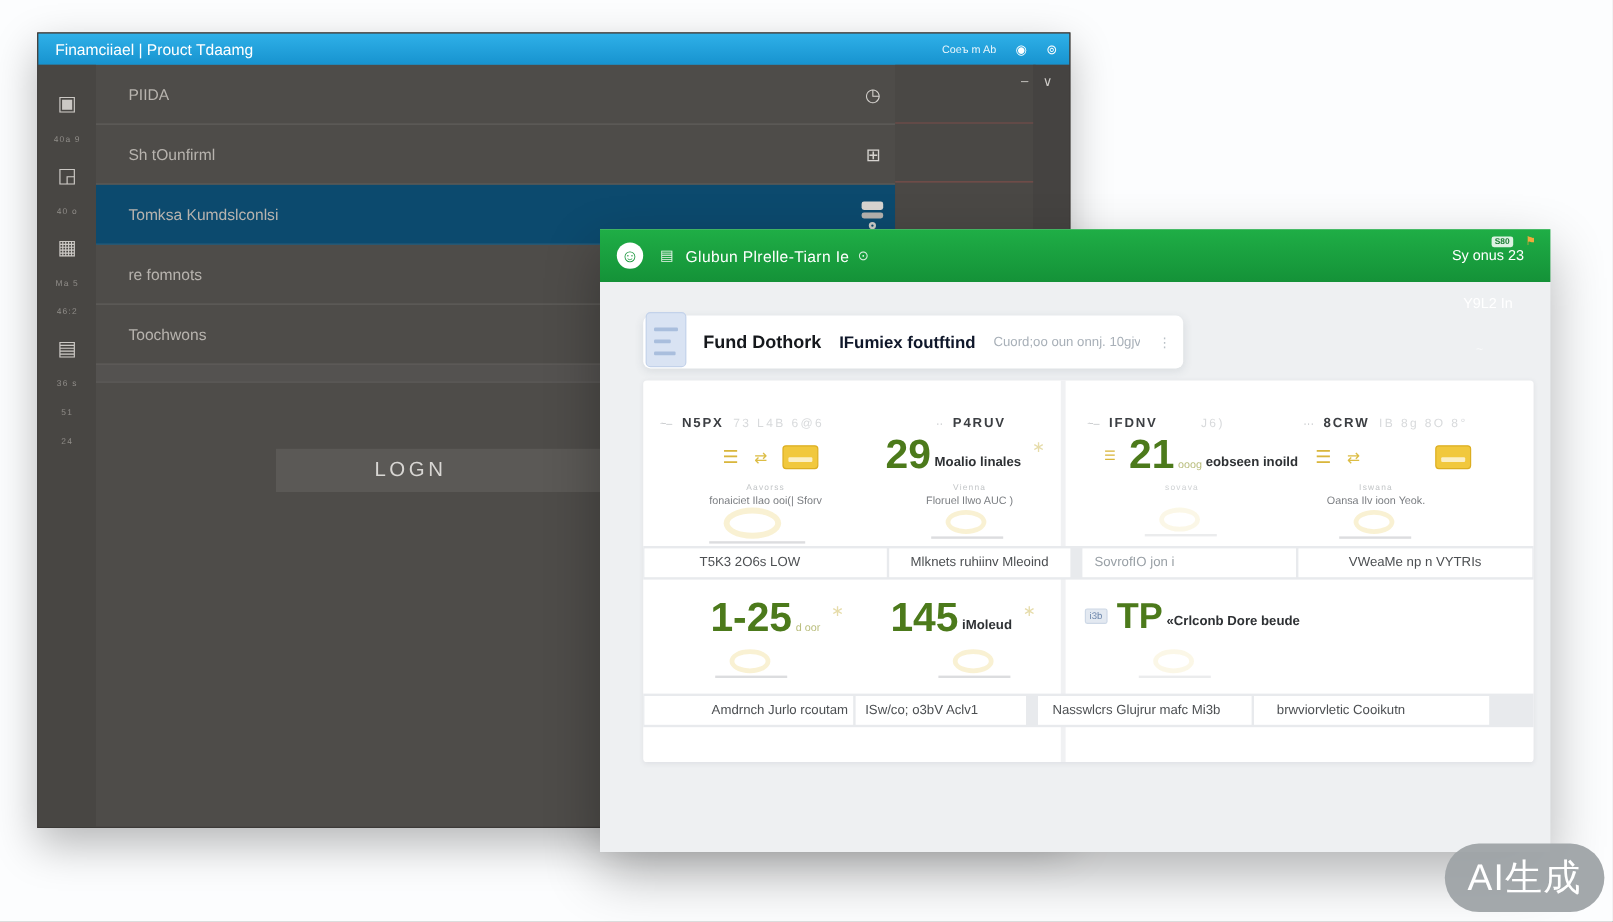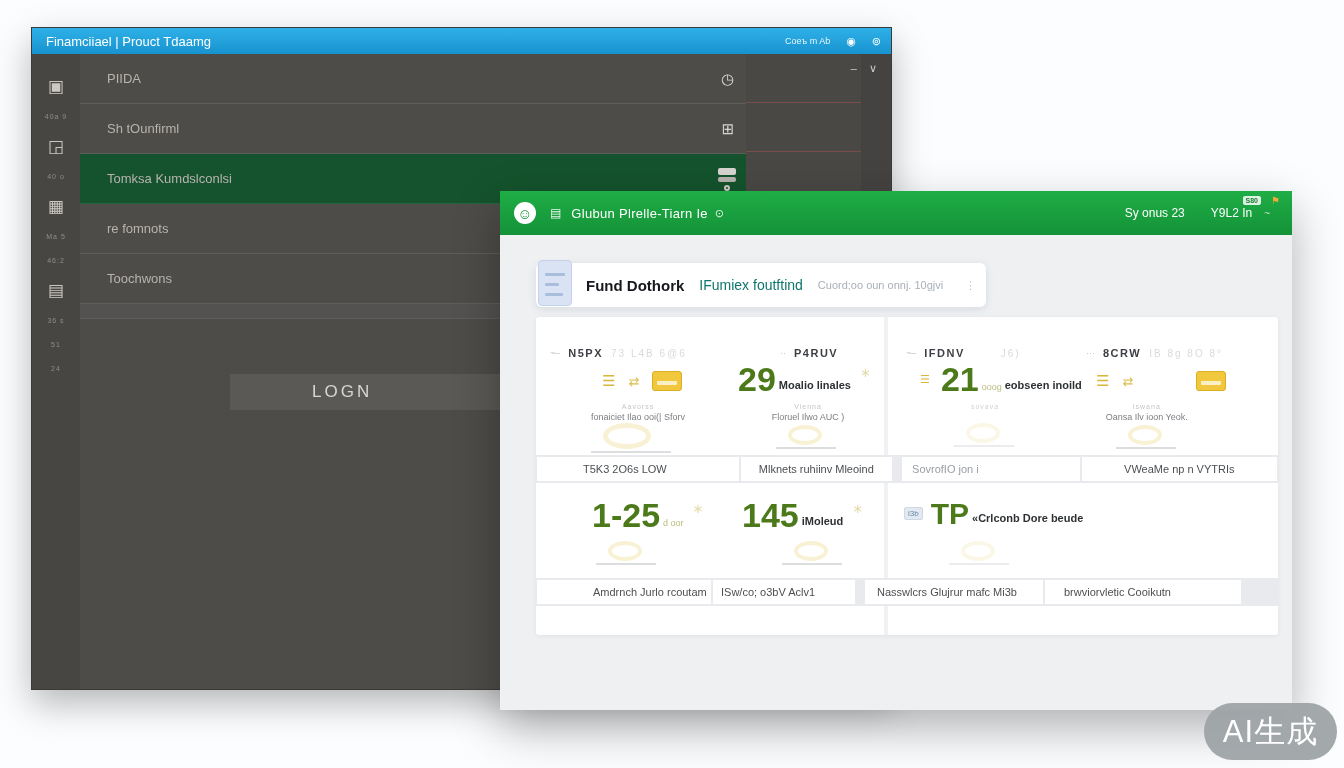--- a/index.html
+++ b/index.html
@@ -13,21 +13,21 @@
     display:flex; align-items:center; padding:0 10px 0 14px; color:#fff; font-size:13px; }
   .wd-tb-right { margin-left:auto; display:flex; align-items:center; gap:16px; font-size:9px; color:#eaf6fc;text-align:right; }
   .tb-icon { font-size:11px; color:#fff; }
   .wd-sidebar { position:absolute; left:0; top:26px; bottom:0; width:48px; background:#484643;
     display:flex; flex-direction:column; align-items:center; padding-top:14px; }
   .sb-icon { font-size:17px; color:#cbc8c4; height:36px; display:flex; align-items:center; }
   .sb-text { font-size:7px; color:#908d89; height:24px; display:flex; align-items:center; letter-spacing:1px; }
   .wd-form { position:absolute; left:48px; top:26px; width:666px; }
   .wd-row { position:relative; height:50px; border-bottom:1px solid rgba(255,255,255,.10);
     color:#b7b3ae; font-size:13px; display:flex; align-items:center; padding-left:27px; }
-  .wd-row.hl { background:#14532d; }
+  .wd-row.hl { background:#0c4a6e; }
   .row-icon { position:absolute; right:12px; color:#d6d3cf; font-size:15px; }
   .reader { position:absolute; right:10px; width:18px; height:26px; }
   .reader i { position:absolute; display:block; }
   .r-bar  { left:0; top:2px;  width:18px; height:7px; background:#d8d5d1; border-radius:2px; }
   .r-bar2 { left:0; top:11px; width:18px; height:5px; background:#b5b2ae; border-radius:2px; }
   .r-dot  { left:6px; top:19px; width:6px; height:6px; border:2px solid #cfccc8; border-radius:50%; }
   .wd-strip { height:15px; background:#545250; border-bottom:1px solid rgba(255,255,255,.06); }
   .wd-rightcol { position:absolute; left:714px; top:26px; width:117px; height:330px; background:#4a4845; }
   .wd-rightcol i { display:block; height:49px; border-bottom:1px solid rgba(214,90,80,.35); }
   .wd-farright { position:absolute; right:0; top:26px; width:30px; height:330px; background:#454341; }
@@ -41,35 +41,35 @@
   
   .win-green { position:absolute; left:500px; top:191px; width:792px; height:519px; background:#eef0f2;
     box-shadow:0 18px 44px rgba(0,0,0,.30); z-index:2; }
   .wg-titlebar { position:relative; height:44px; background:linear-gradient(180deg,#1fae46,#149238);
     display:flex; align-items:center; padding-left:14px; color:#fff; }
   .wg-logo { width:22px; height:22px; border-radius:50%; background:#fff; color:#17953a; font-size:15px;
     display:flex; align-items:center; justify-content:center; }
   .wg-bank { margin-left:14px; font-size:12px; opacity:.9; }
   .wg-title { margin-left:10px; font-size:13px; letter-spacing:.3px; }
   .wg-suffix { margin-left:7px; font-size:11px; opacity:.85; }
-  .wg-status { position:absolute; right:22px; top:15px; display:flex; gap:26px; font-size:12px; align-items:center; }
+  .wg-status { position:absolute; right:22px; top:15px; display:flex; gap:26px; font-size:12px; align-items:center;flex-direction:column; }
   .wg-tilde { font-size:10px; opacity:.7; margin-left:-14px; }
   .wg-badges { position:absolute; right:12px; top:4px; display:flex; gap:10px; align-items:center; }
   .wg-badge { font-size:7px; background:rgba(255,255,255,.85); color:#1a7c33; padding:1px 3px; border-radius:2px; font-weight:bold; }
   .wg-flag { color:#f2a93b; font-size:10px; }
 
   .wg-headercard { position:absolute; left:36px; top:72px; width:450px; height:44px; background:#fff;
     border-radius:6px; box-shadow:0 2px 8px rgba(60,70,90,.12); display:flex; align-items:center;
     padding-left:50px; gap:15px; white-space:nowrap; }
   .fund-icon { position:absolute; left:2px; top:-3px; width:34px; height:46px; background:#d9e3f3;
     border:1px solid #c3d2ea; border-radius:4px; }
   .fund-icon i { position:absolute; left:6px; height:3px; background:#a9bedd; border-radius:1px; display:block; }
   .fi-1 { top:12px; width:20px; } .fi-2 { top:22px; width:14px; } .fi-3 { top:32px; width:18px; }
   .hc-title { font-size:15px; font-weight:bold; color:#15181c; }
-  .hc-sub { font-size:14px; font-weight:normal; color:#0f766e; }
+  .hc-sub { font-size:14px; font-weight:bold; color:#0f172a; }
   .hc-note { font-size:11px; color:#a8b0b8; overflow:hidden; }
   .hc-kebab { margin-left:auto; padding-right:10px; color:#b9c0c6; font-size:11px; }
 
   .wg-panel { position:absolute; left:36px; top:126px; width:742px; height:318px; background:#fff;
     border-radius:3px; box-shadow:0 1px 4px rgba(60,70,90,.08); }
   .panel-divider { position:absolute; left:348px; top:0; bottom:0; width:4px; background:#f0f1f3; }
 
   .card { position:absolute; }
   .cA { left:0;   top:0;   width:204px; height:138px; }
   .cB { left:196px; top:0; width:152px; height:138px; }

